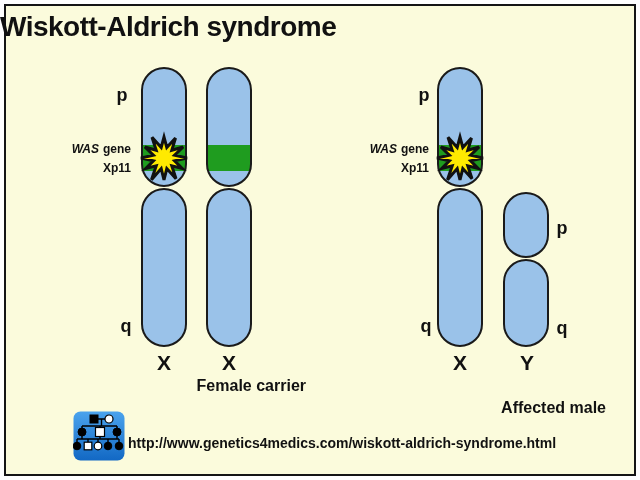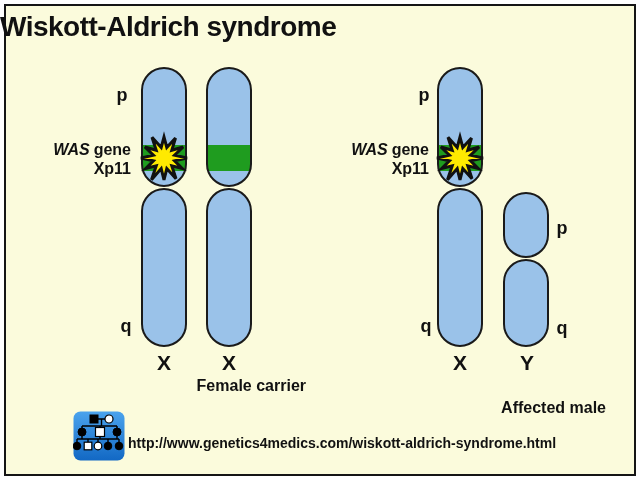--- a/index.html
+++ b/index.html
@@ -13,21 +13,21 @@
   }
   .title{
     position:absolute;left:0;right:0;top:12px;text-align:left;
     font-size:28px;font-weight:700;letter-spacing:-0.5px;
   }
   .diagram-svg{position:absolute;left:0;top:0;}
   .outline{fill:none;stroke-width:2;}
   .star{stroke:#111;stroke-width:3;stroke-linejoin:miter;}
   .lbl{position:absolute;line-height:1.1;}
   .arm-lbl{font-size:18px;font-weight:700;width:24px;text-align:center;}
-  .gene-lbl{font-size:16px;font-weight:600;text-align:right;line-height:19px;}
+  .gene-lbl{font-size:12px;font-weight:600;text-align:right;line-height:19px;}
   .gene-lbl .ital{font-style:italic;}
   .gene-lbl .rest{margin-left:4px;}
   .chr-letter{font-size:21px;font-weight:700;width:30px;text-align:center;}
   .caption{font-size:16px;font-weight:700;width:200px;text-align:right;}
   .url{font-size:14px;font-weight:700;white-space:nowrap;}
   .logo{position:absolute;left:73px;top:411px;width:52px;height:50px;}
   .ped-line{stroke:#000;stroke-width:1.4;fill:none;}
   .ped-black{fill:#000;stroke:#000;stroke-width:1;}
   .ped-white{fill:#fff;stroke:#000;stroke-width:1.2;}
 </style>

